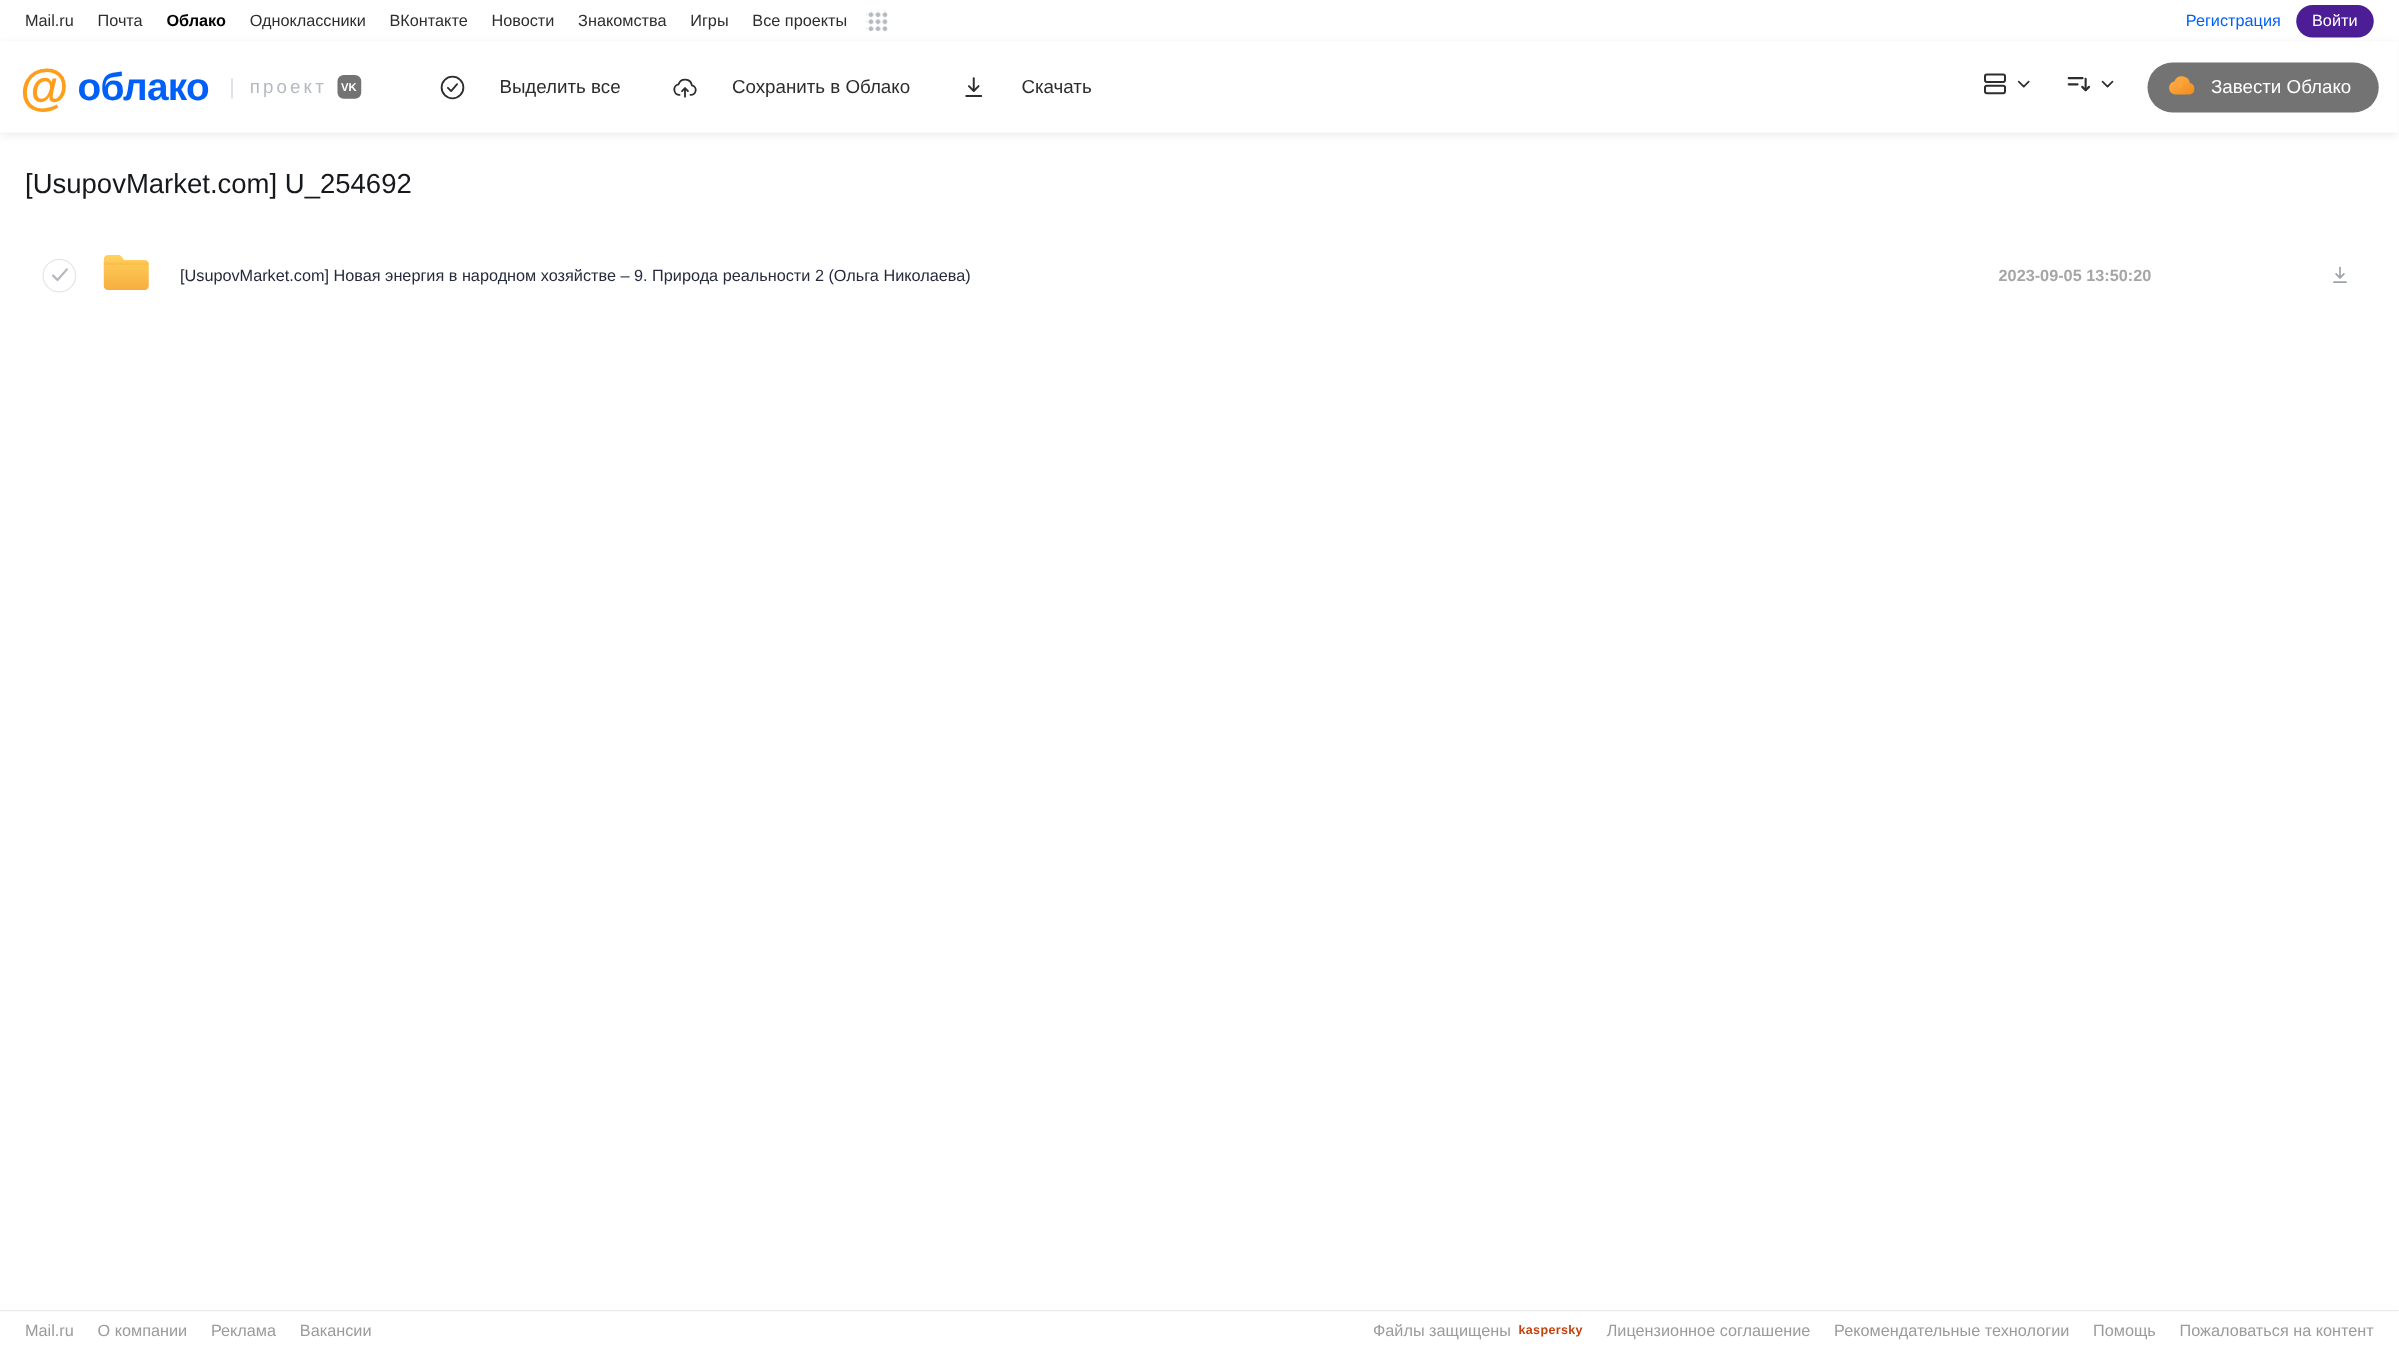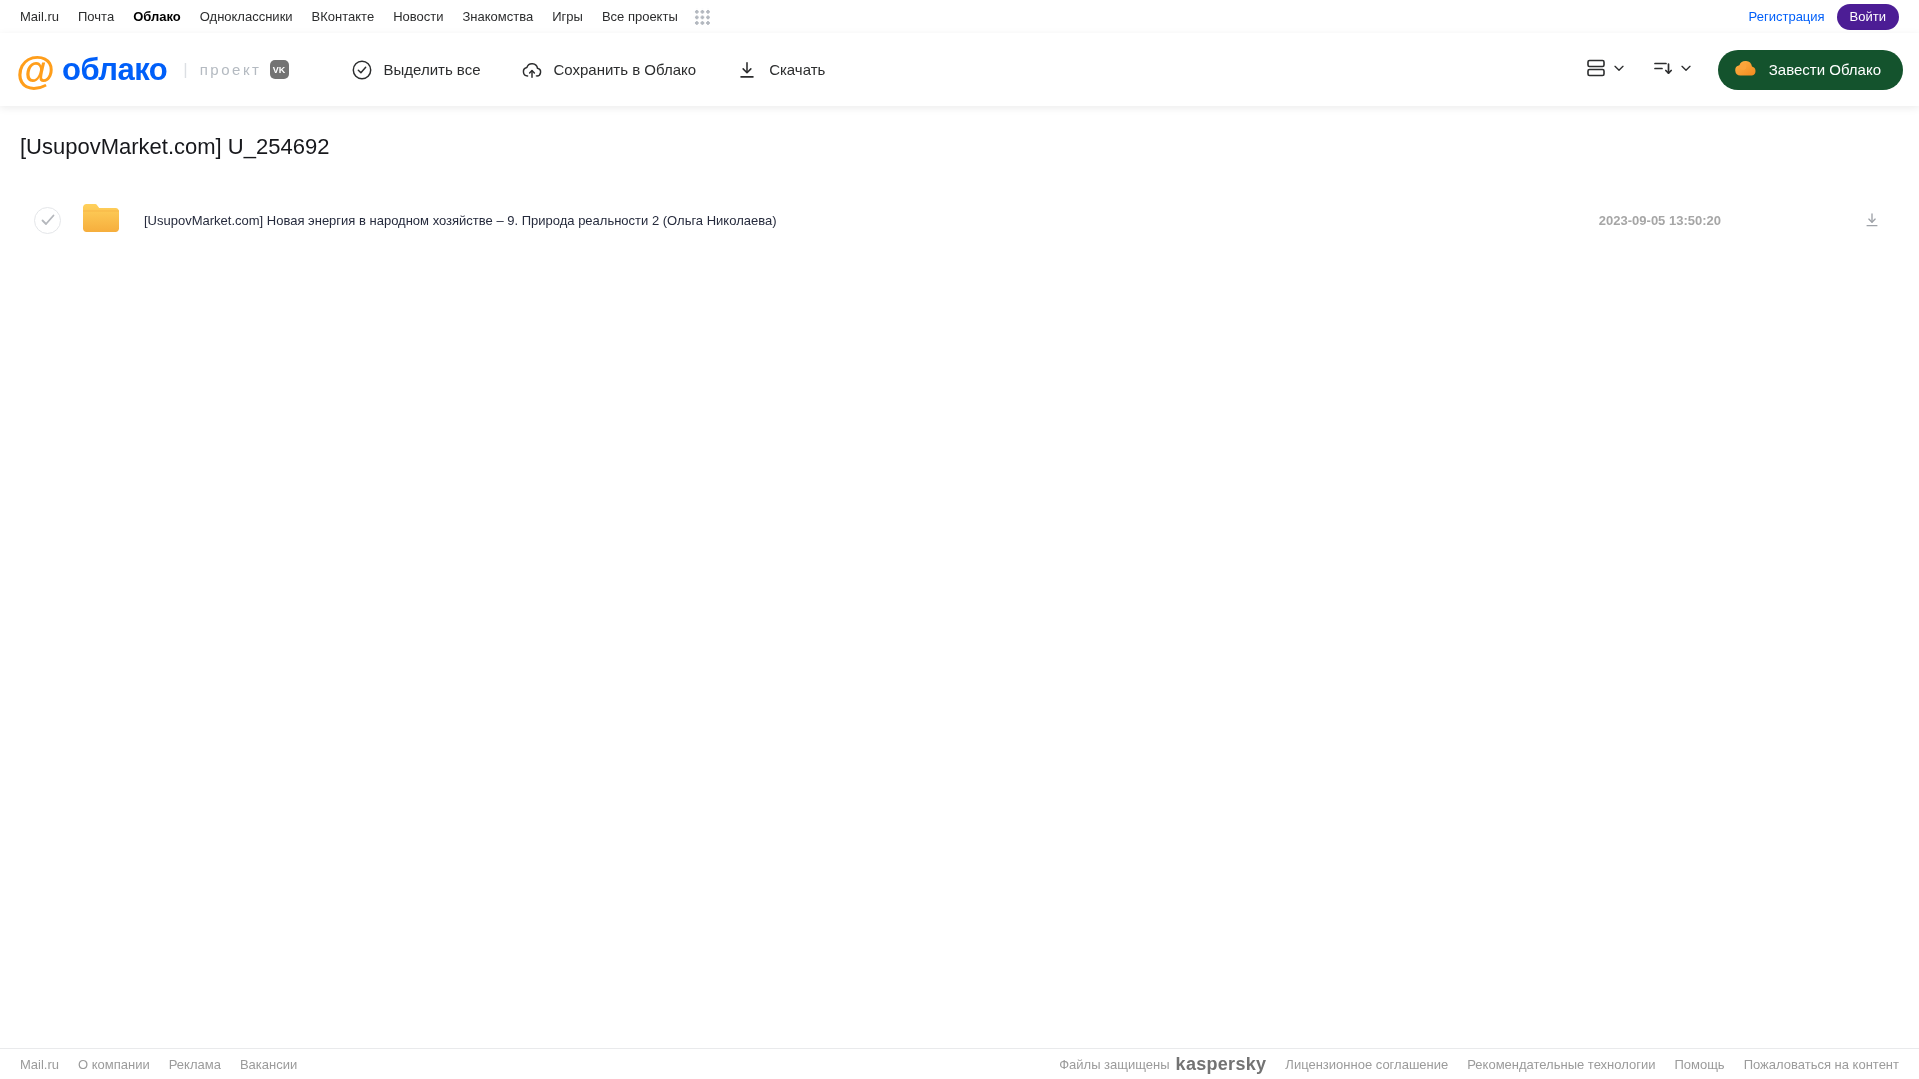--- a/index.html
+++ b/index.html
@@ -51,31 +51,31 @@
   .vk-badge {
     width: 19px; height: 19px; margin-left: 8px;
     background: #737373; color: #fff; border-radius: 5px;
     font-size: 9px; font-weight: 700;
     display: flex; align-items: center; justify-content: center;
     text-transform: uppercase;
   }
 
   .toolbar { display: flex; align-items: center; margin-left: 62px; }
   .tool-btn {
-    display: flex; align-items: center; gap: 11px;
+    display: flex; align-items: center; gap: 27px;
     font-size: 15px; color: #2c2d2e; cursor: pointer; margin-right: 40px;
     white-space: nowrap;
   }
   .tool-btn svg { display: block; }
 
   .header-right { margin-left: auto; display: flex; align-items: center; }
   .icon-group { display: flex; align-items: center; gap: 3px; cursor: pointer; margin-right: 24px; }
   .create-btn {
     display: flex; align-items: center; gap: 10px;
-    background: #14532d; color: #fff; border: none; cursor: pointer;
+    background: #737373; color: #fff; border: none; cursor: pointer;
     font-family: inherit; font-size: 15px;
     border-radius: 22px; padding: 9px 22px 9px 15px; height: 40px;
   }
 
   
   .main { flex: 1 1 auto; padding: 0 20px; }
   .page-title { font-size: 22px; font-weight: 400; color: #17181c; margin: 28px 0 0; }
 
   .file-row { display: flex; align-items: center; margin-top: 36px; height: 48px; }
   .row-checkbox {
@@ -96,21 +96,21 @@
   .footer {
     flex: 0 0 31px; height: 31px;
     border-top: 1px solid #e9eaec;
     display: flex; align-items: center;
     padding: 0 20px; font-size: 13px; color: #9b9b9b; background: #fff;
   }
   .footer-left { display: flex; gap: 19px; }
   .footer-right { margin-left: auto; display: flex; gap: 19px; align-items: center; }
   .footer-link { cursor: pointer; white-space: nowrap; }
   .protected { display: flex; gap: 6px; align-items: center; }
-  .kaspersky-brand { color: #737373; font-weight: 700; letter-spacing: 0.3px; font-size: 18px; cursor: pointer; }
+  .kaspersky-brand { color: #c2410c; font-weight: 700; letter-spacing: 0.3px; font-size: 10px; cursor: pointer; }
 </style>
 </head>
 <body>
 
 <div class="topbar">
   <span class="topbar-link">Mail.ru</span>
   <span class="topbar-link">Почта</span>
   <span class="topbar-link active">Облако</span>
   <span class="topbar-link">Одноклассники</span>
   <span class="topbar-link">ВКонтакте</span>

